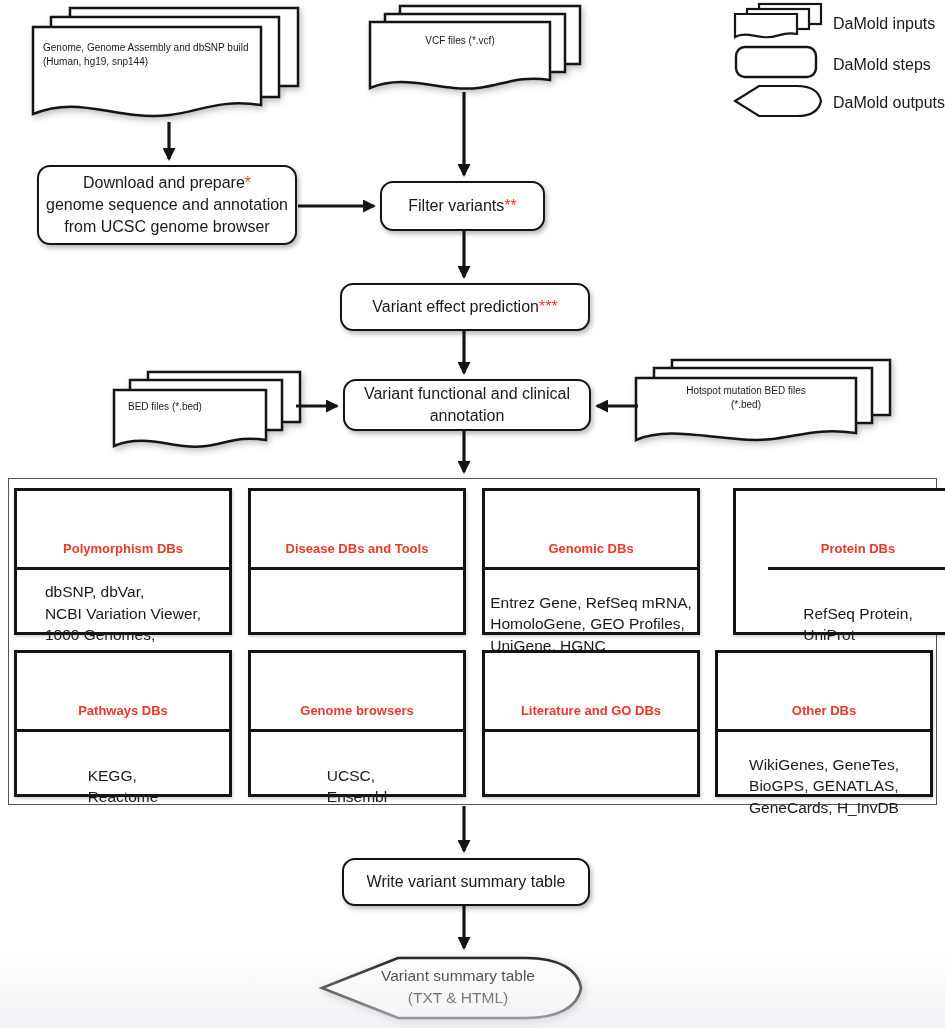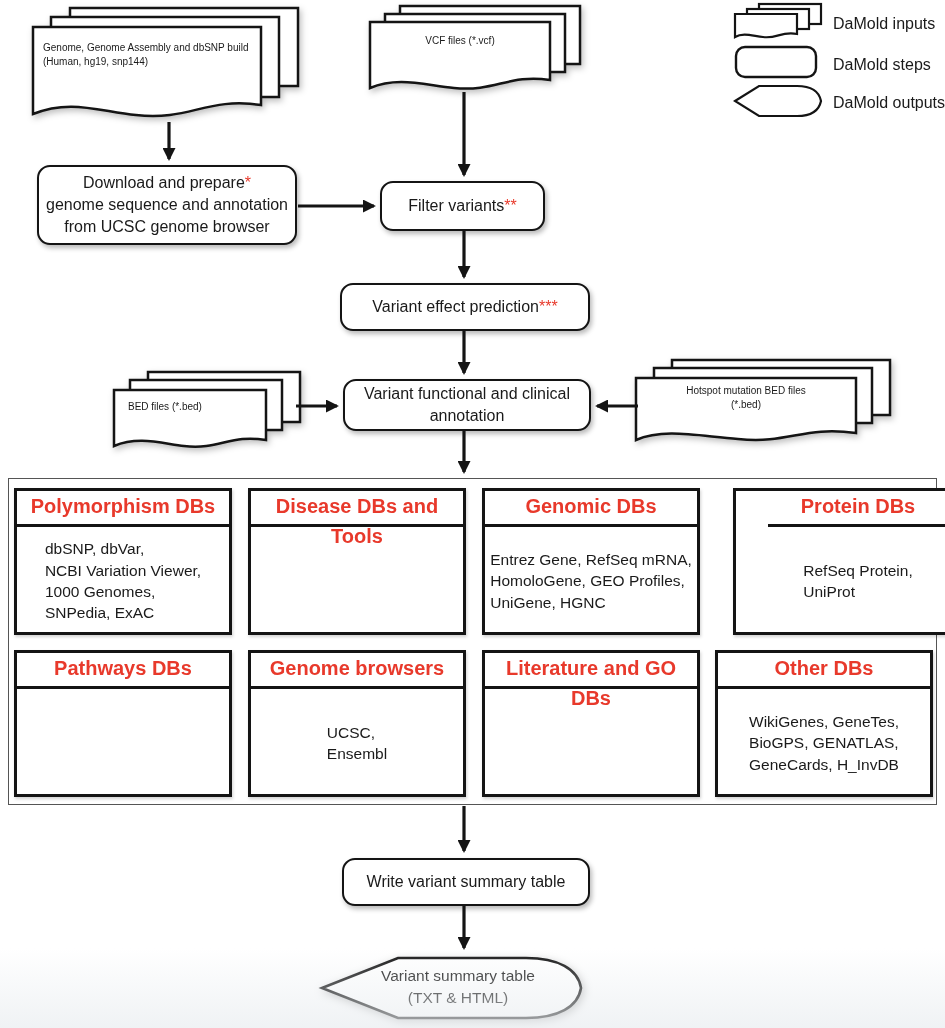--- a/index.html
+++ b/index.html
@@ -27,21 +27,21 @@
   .db-container{
     position:absolute;left:8px;top:478px;width:929px;height:327px;
     border:1.6px solid #555;box-sizing:border-box;background:#ffffff;
   }
   .dbbox{
     position:absolute;width:218px;height:147px;border:3px solid #141414;
     box-sizing:border-box;background:#ffffff;box-shadow:1px 2px 3px rgba(0,0,0,0.18);
   }
   .dbbox .dbtitle{
     height:33px;line-height:30px;border-bottom:3px solid #141414;
-    text-align:center;font-weight:bold;font-size:20px;color:var(--accent,#e8392b);
+    text-align:center;font-weight:bold;font-size:13px;color:var(--accent,#e8392b);margin-top:43px;
   }
   .dbbox .dbitems{
     height:108px;display:flex;align-items:center;justify-content:center;
   }
   .dbbox .dbitems > div{
     font-size:15.5px;line-height:1.38;text-align:left;white-space:pre-line;
   }
   
   .legend-row{position:absolute;left:733px;display:flex;align-items:center;}
   .legend-row .lg-icon{width:92px;flex:0 0 92px;}
@@ -175,20 +175,24 @@
   </div>
   <div class="dbbox" style="left:724px;top:9px;padding-left:32px;">
     <div class="dbtitle">Protein DBs</div>
     <div class="dbitems">
         <div>RefSeq Protein,
 UniProt</div>
       </div>
   </div>
   <div class="dbbox" style="left:5px;top:171px;">
     <div class="dbtitle">Pathways DBs</div>
+    <div class="dbitems">
+        <div>KEGG,
+Reactome</div>
+      </div>
   </div>
   <div class="dbbox" style="left:239px;top:171px;">
     <div class="dbtitle">Genome browsers</div>
     <div class="dbitems">
         <div>UCSC,
 Ensembl</div>
       </div>
   </div>
   <div class="dbbox" style="left:473px;top:171px;">
     <div class="dbtitle">Literature and GO DBs</div>

